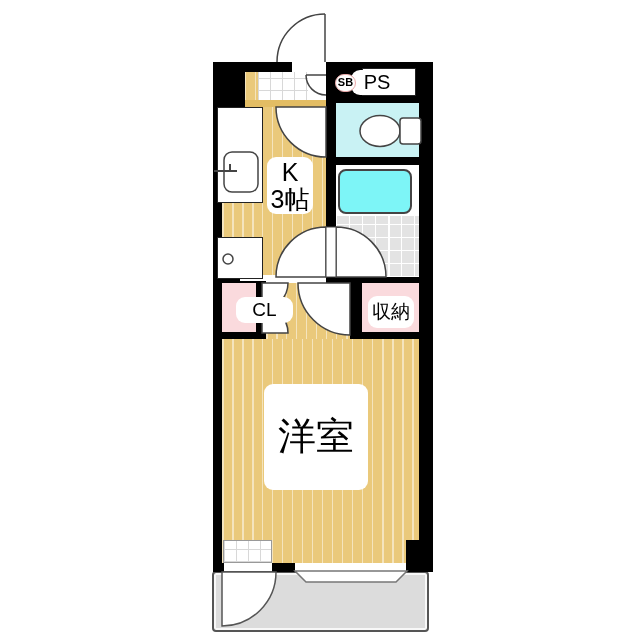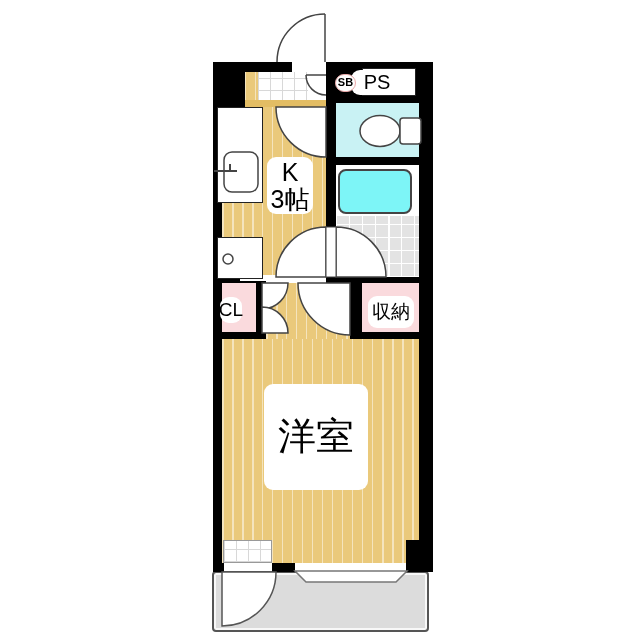--- a/index.html
+++ b/index.html
@@ -94,21 +94,21 @@
   <div class="lbl" style="left:351px;top:70px;width:52px;height:25px;font-size:20px;">
     <span>PS</span>
   </div>
   <div class="lbl" style="left:335px;top:74px;width:21px;height:18px;font-size:11px;font-weight:bold;border:1.5px solid #e9a9a9;box-sizing:border-box;">
     <span>SB</span>
   </div>
   <div class="lbl" style="left:267px;top:157px;width:46px;height:57px;font-size:25px;">
     <span>K</span>
     <span>3帖</span>
   </div>
-  <div class="lbl" style="left:220px;top:297px;width:22px;height:26px;font-size:19px;text-align:right;">
+  <div class="lbl" style="left:236px;top:297px;width:57px;height:26px;font-size:19px;text-align:right;">
     <span>CL</span>
   </div>
   <div class="lbl" style="left:368px;top:296px;width:46px;height:32px;font-size:19px;">
     <span>収納</span>
   </div>
   <div class="lbl" style="left:264px;top:384px;width:104px;height:106px;font-size:38px;font-weight:500;">
     <span>洋室</span>
   </div>
 
 </div>

